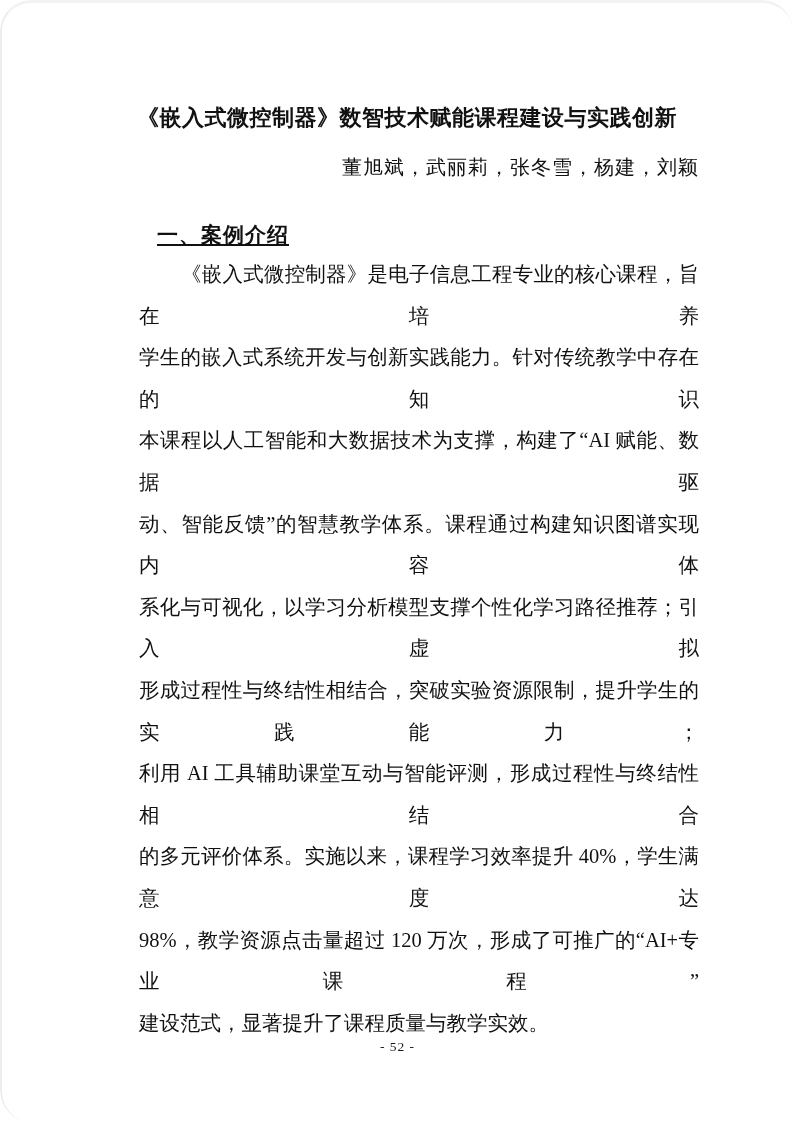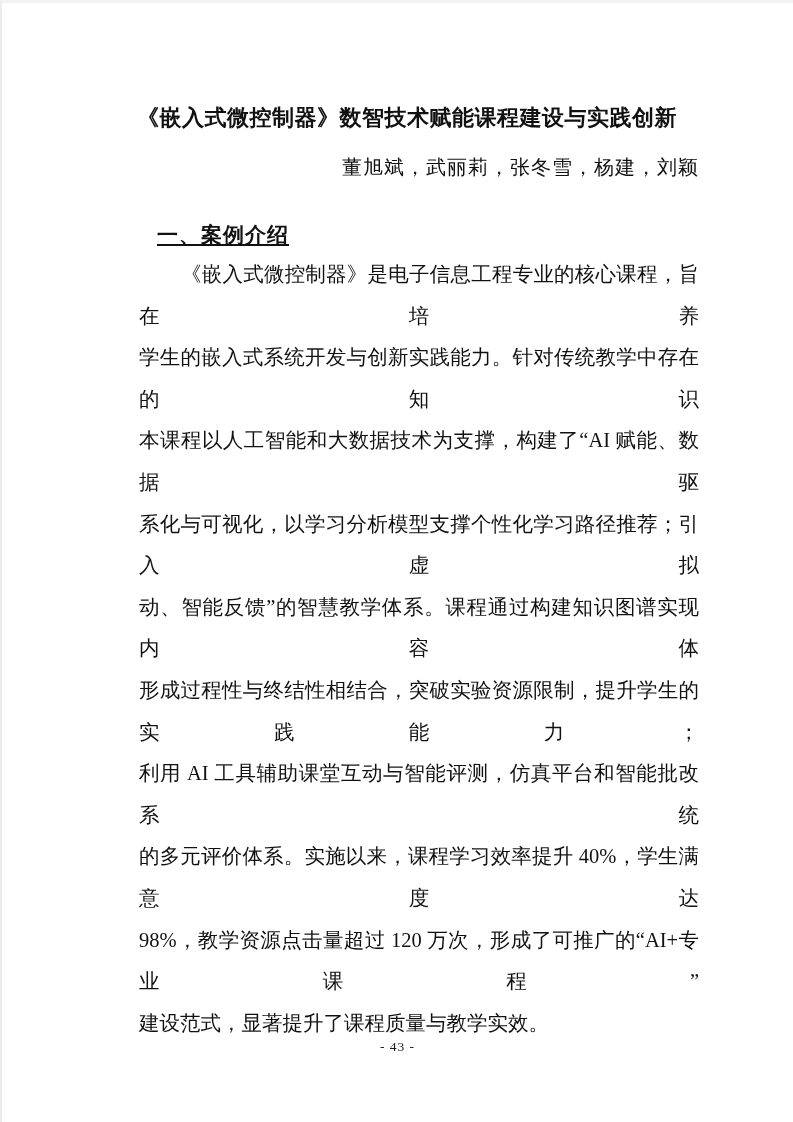--- a/index.html
+++ b/index.html
@@ -1,15 +1,15 @@
 <!DOCTYPE html>
 <html><head>
 <meta charset="utf-8">
 <style>
-  * { margin: 0; padding: 0; box-sizing: border-box; }
+  * { margin: 0; padding: 0; box-sizing: border-box; border-radius: 31px; }
   html, body { background: #ffffff; }
   body {
     width: 793px; height: 1122px;
     font-family: "Liberation Serif", "DejaVu Serif", serif;
     color: #111111;
     overflow: hidden;
   }
   .page {
     position: relative;
     width: 793px; height: 1122px;
@@ -82,25 +82,25 @@
     <div class="doc-title">《嵌入式微控制器》数智技术赋能课程建设与实践创新</div>
 
     <div class="authors">董旭斌，武丽莉，张冬雪，杨建，刘颖</div>
 
     <div class="h1">一、案例介绍</div>
 
     <div class="bodytext">
       <div class="line indent">《嵌入式微控制器》是电子信息工程专业的核心课程，旨在培养</div>
       <div class="line">学生的嵌入式系统开发与创新实践能力。针对传统教学中存在的知识</div>
       <div class="line">本课程以人工智能和大数据技术为支撑，构建了“AI 赋能、数据驱</div>
+      <div class="line">动、智能反馈”的智慧教学体系。课程通过构建知识图谱实现内容体</div>
       <div class="line">系化与可视化，以学习分析模型支撑个性化学习路径推荐；引入虚拟</div>
-      <div class="line">动、智能反馈”的智慧教学体系。课程通过构建知识图谱实现内容体</div>
       <div class="line">形成过程性与终结性相结合，突破实验资源限制，提升学生的实践能力；</div>
-      <div class="line">利用 AI 工具辅助课堂互动与智能评测，仿真平台和智能批改系统</div>
+      <div class="line">利用 AI 工具辅助课堂互动与智能评测，形成过程性与终结性相结合</div>
       <div class="line">的多元评价体系。实施以来，课程学习效率提升 40%，学生满意度达</div>
       <div class="line">98%，教学资源点击量超过 120 万次，形成了可推广的“AI+专业课程”</div>
       <div class="line noj">建设范式，显著提升了课程质量与教学实效。</div>
     </div>
 
   </div>
 
-  <div class="footer">- 43 -</div>
+  <div class="footer">- 52 -</div>
 </div>
 
 </body></html>

